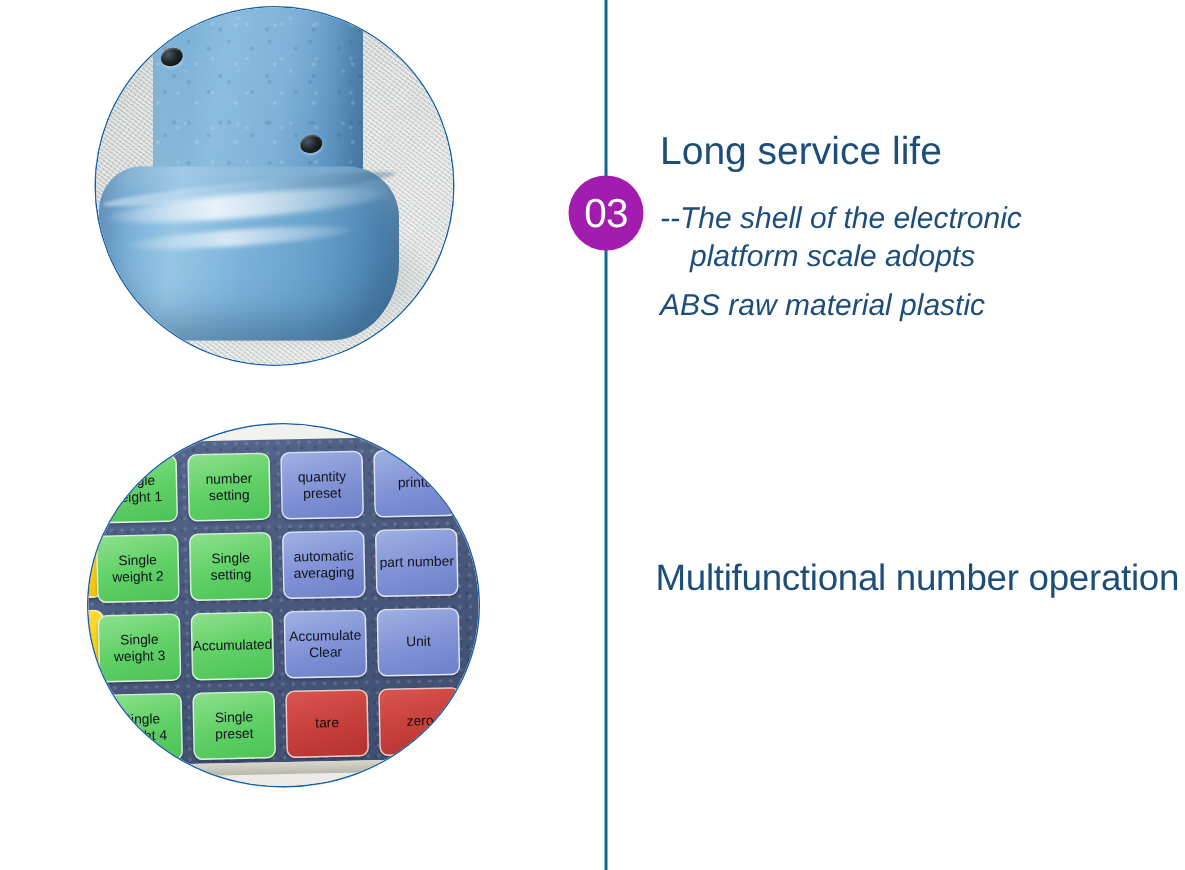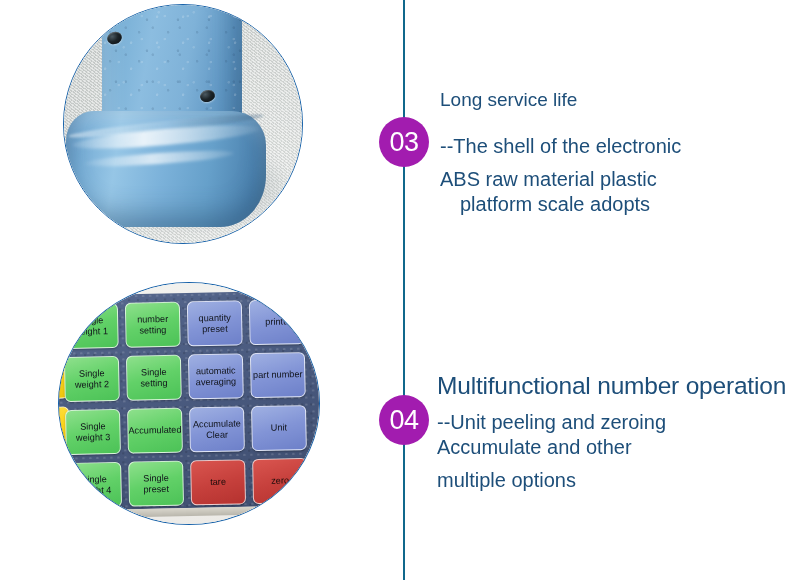--- a/index.html
+++ b/index.html
@@ -56,35 +56,36 @@
 
   
   .textblock {
     position: absolute;
     color: #1d4e79;
   }
   .tb-03 { left: 440px; top: 85px; width: 345px; }
   .tb-04 { left: 437px; top: 371px; width: 352px; }
 
   .feature-title {
-    font-size: 19px;
+    font-size: 26px;
     line-height: 30px;
     color: #1d4e79;
     font-weight: 400;
     white-space: nowrap;
     margin: 0;
   }
   .tb-04 .feature-title { font-size: 24.5px; letter-spacing: -0.2px; }
 
   .feature-desc {
     font-size: 20px;
     line-height: 25px;
     color: #1d4e79;
     font-weight: 400;
     margin: 0;
+    font-style: italic;
   }
   .tb-03 .feature-desc { margin-top: 19px; }
   .tb-04 .feature-desc { margin-top: 9px; }
 
   .desc-line { display: block; white-space: nowrap; }
   .desc-indent { padding-left: 20px; }
   .desc-gap { margin-top: 8px; }
 
   
   .photo {
@@ -369,28 +370,22 @@
         </div>
       </div>
     </div>
   </div>
 
   <div class="badge badge-03">03</div>
   <div class="textblock tb-03">
     <div class="feature-title">Long service life</div>
     <div class="feature-desc">
       <span class="desc-line">--The shell of the electronic</span>
+      <span class="desc-line desc-indent">platform scale adopts</span>
       <span class="desc-line desc-gap">ABS raw material plastic</span>
-      <span class="desc-line desc-indent">platform scale adopts</span>
     </div>
   </div>
 
-  <div class="badge badge-04">04</div>
   <div class="textblock tb-04">
     <div class="feature-title">Multifunctional number operation</div>
-    <div class="feature-desc">
-      <span class="desc-line">--Unit peeling and zeroing</span>
-      <span class="desc-line">Accumulate and other</span>
-      <span class="desc-line desc-gap">multiple options</span>
-    </div>
   </div>
 
 </div>
 
 </body></html>

